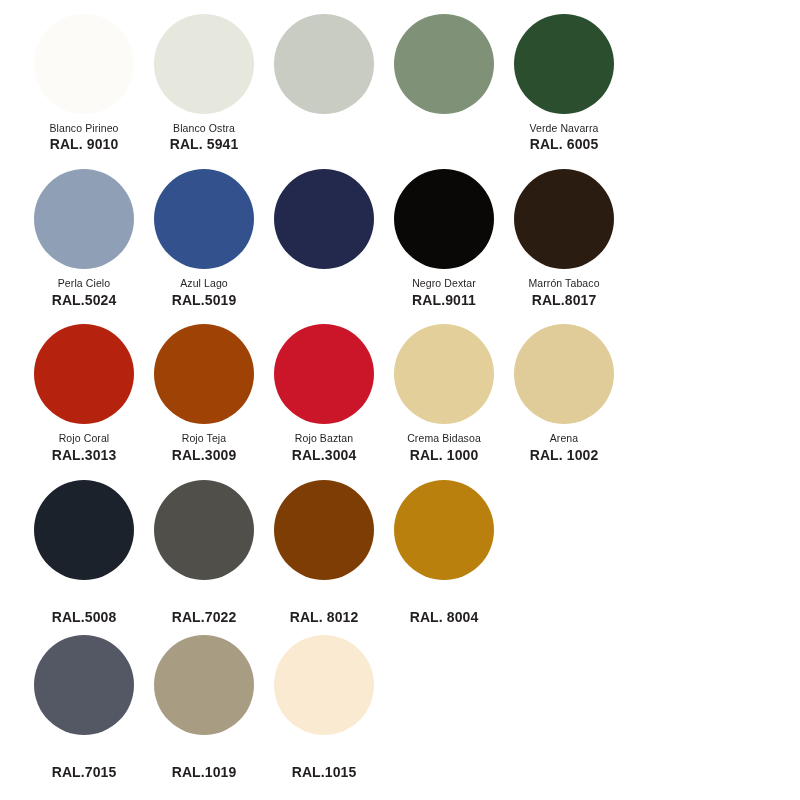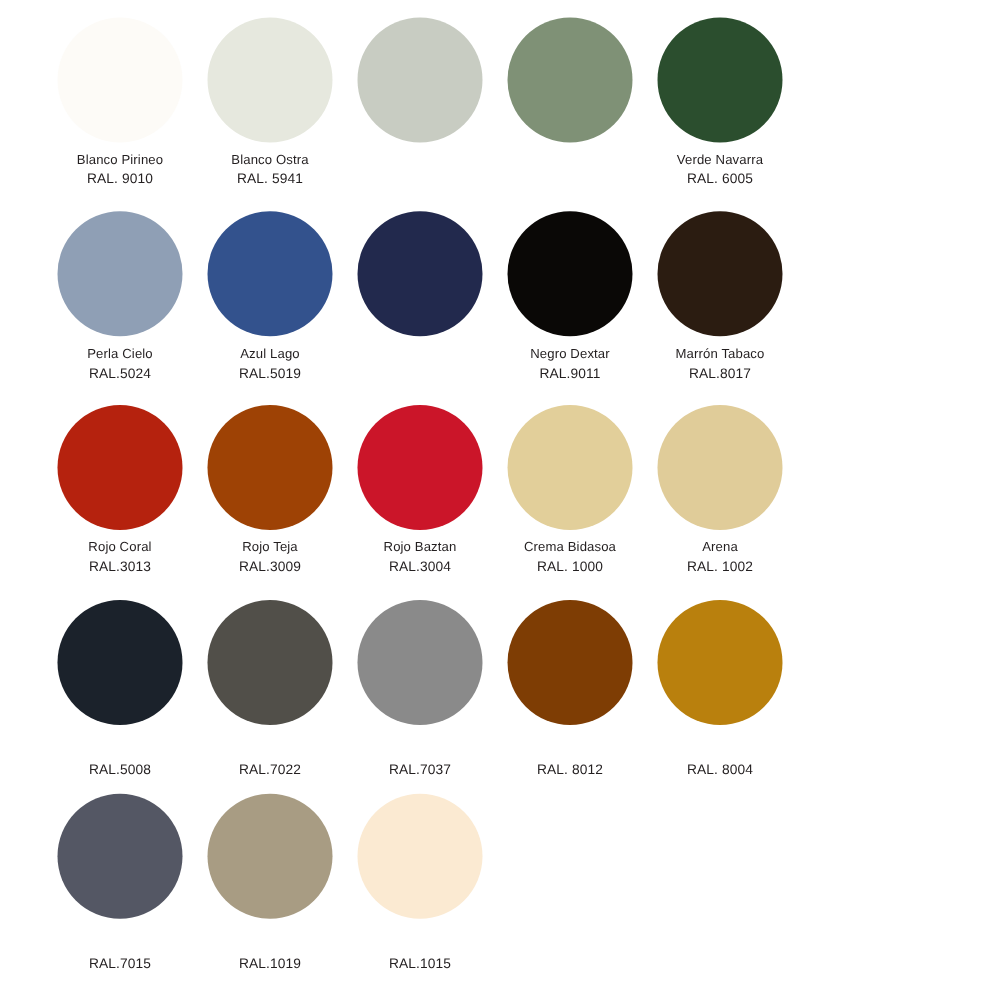--- a/index.html
+++ b/index.html
@@ -11,21 +11,21 @@
     width: 800px;
     height: 800px;
     font-family: "Liberation Sans", sans-serif;
     color: #231f20;
     overflow: hidden;
   }
   #palette-sheet {
     width: 800px;
     height: 800px;
     box-sizing: border-box;
-    padding: 14px 36px 10px 36px;
+    padding: 14px 36px 10px 24px;
     display: flex;
     flex-direction: column;
   }
   .swatch-row {
     display: flex;
     flex-direction: row;
     justify-content: flex-start;
     align-items: flex-start;
     height: 160px;
   }
@@ -50,25 +50,26 @@
   }
   .swatch-name {
     display: block;
     font-size: 10.5px;
     color: #231f20;
     letter-spacing: 0.1px;
     white-space: nowrap;
   }
   .swatch-code {
     display: block;
-    font-size: 11px;
+    font-size: 14px;
     color: #231f20;
     letter-spacing: 0.1px;
     white-space: nowrap;
     margin-top: 1px;
+    font-weight: bold;
   }
   .swatch-name:empty { display: none; }
   .row-codeonly .swatch-caption { margin-top: 28px; }
 </style>
 </head>
 <body style="background-color: rgb(255, 255, 255);">
 
 <div id="palette-sheet">
 
   <div class="swatch-row">
@@ -182,27 +183,20 @@
       </span>
     </div>
     <div class="swatch-cell">
       <span class="swatch-disc" style="background-color: rgb(81, 79, 73);"></span>
       <span class="swatch-caption">
 
         <span class="swatch-code">RAL.7022</span>
       </span>
     </div>
     <div class="swatch-cell">
-      <span class="swatch-disc" style="background-color: rgb(138, 138, 138);"></span>
-      <span class="swatch-caption">
-
-        <span class="swatch-code">RAL.7037</span>
-      </span>
-    </div>
-    <div class="swatch-cell">
       <span class="swatch-disc" style="background-color: rgb(126, 61, 4);"></span>
       <span class="swatch-caption">
 
         <span class="swatch-code">RAL. 8012</span>
       </span>
     </div>
     <div class="swatch-cell">
       <span class="swatch-disc" style="background-color: rgb(185, 128, 13);"></span>
       <span class="swatch-caption">
 

